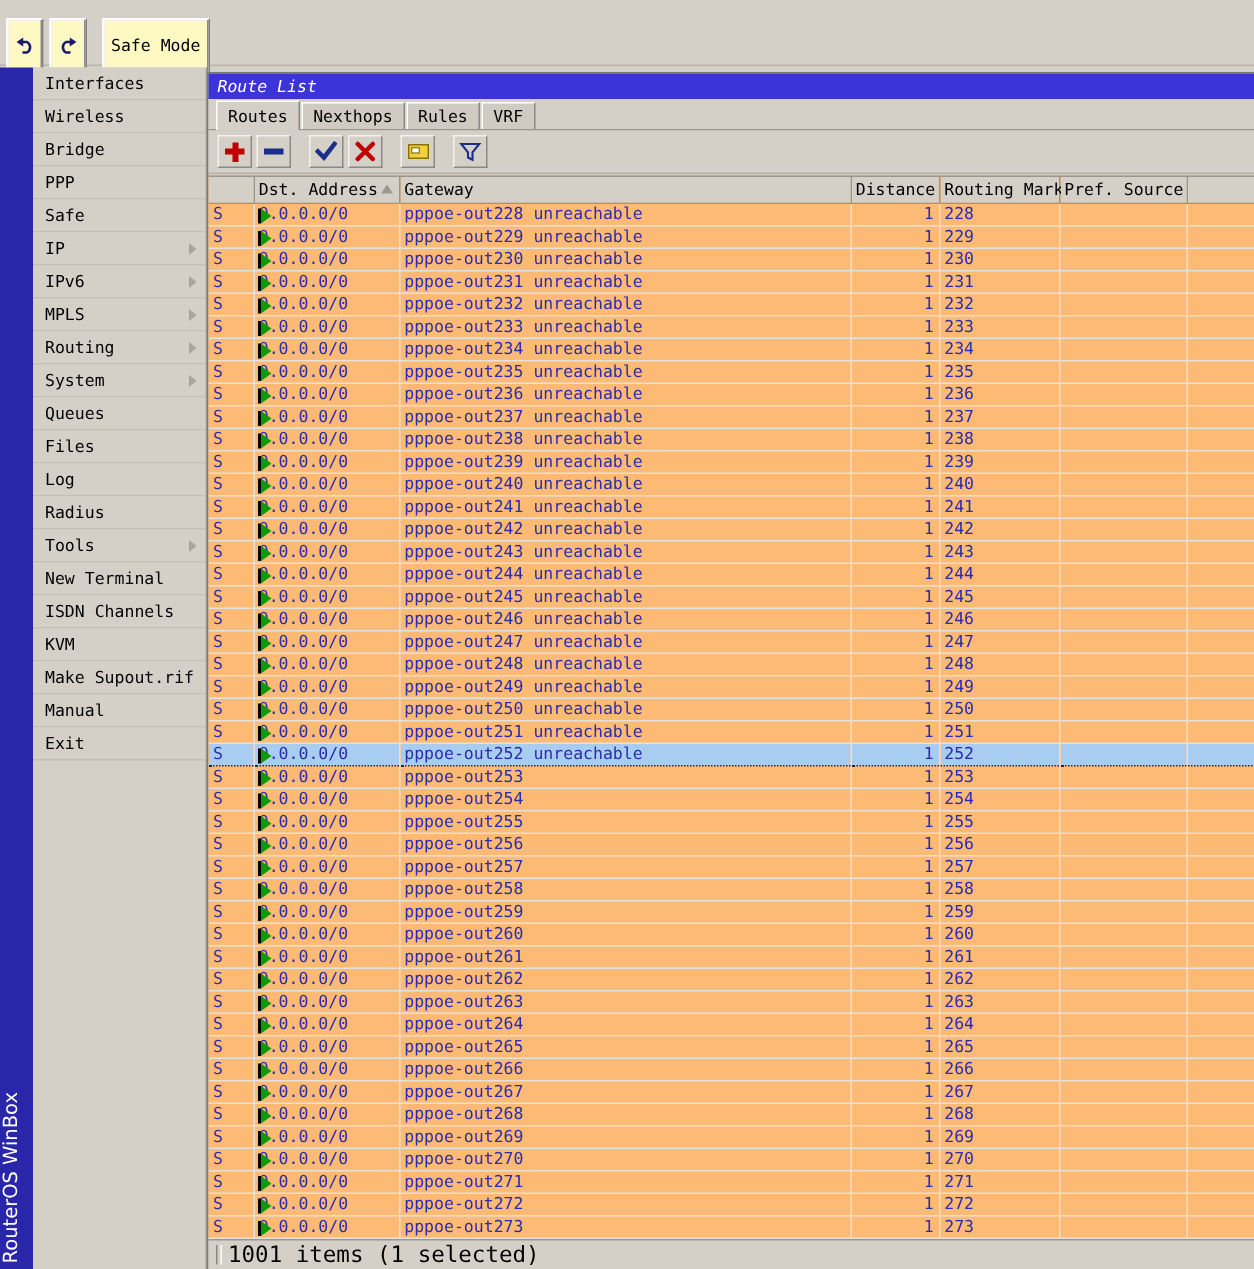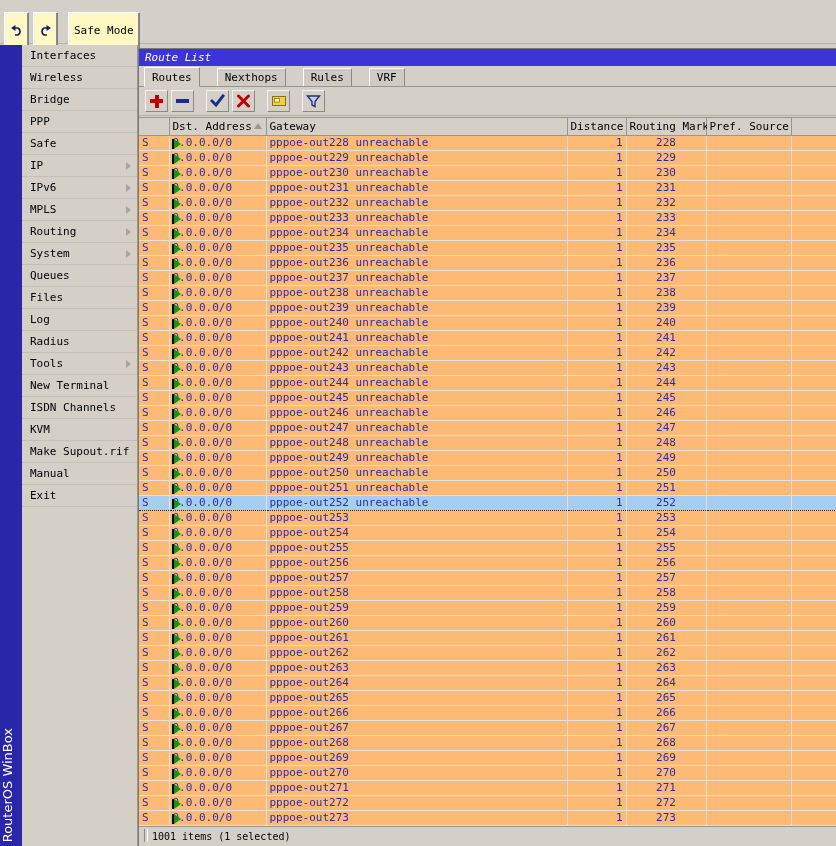--- a/index.html
+++ b/index.html
@@ -143,21 +143,21 @@
   .tab {
     height: 18px;
     line-height: 17px;
     padding: 0 7px;
     font-size: 11px;
     color: #000;
     background: #cfcbc3;
     border: 1px solid #ffffff;
     border-right-color: #8a8a84;
     border-bottom: none;
-    margin-right: 17px;
+    margin-right: 1px;
     cursor: default;
     white-space: nowrap;
   }
   .tab.active {
     background: #d4d0c8;
     height: 20px;
     line-height: 19px;
     border-bottom: 1px solid #d4d0c8;
     position: relative;
     top: 1px;
@@ -242,21 +242,21 @@
   }
   tr.row.selected td {
     background: #a8cdf0;
     border-bottom: 1px dotted #2a2a2a;
     border-top: 1px dotted #2a2a2a;
   }
   td.c-flag  { width: 30px; color:#2b2bb0; }
   td.c-dst   { width: 97px; position: relative; padding-left: 18px; }
   td.c-gw    { width: 301px; }
   td.c-dist  { width: 59px; text-align: right; }
-  td.c-rmark { width: 80px; text-align: center; }
+  td.c-rmark { width: 80px; }
   td.c-pref  { width: 85px; }
   td.c-last  { width: 46px; border-right: none; }
   th.h-flag  { width: 30px; }
   th.h-dst   { width: 97px; }
   th.h-gw    { width: 301px; }
   th.h-dist  { width: 59px; }
   th.h-rmark { width: 80px; }
   th.h-pref  { width: 85px; }
   th.h-last  { width: 46px; border-right: none; }
 
@@ -275,21 +275,21 @@
     background: #000000;
   }
 
   
   .statusbar {
     position: absolute;
     left: 0; bottom: 0;
     width: 698px; height: 20px;
     background: #d4d0c8;
     border-top: 1px solid #9a968e;
-    font-size: 10px;
+    font-size: 15px;
     line-height: 19px;
     padding-left: 5px;
     color: #000;
     white-space: nowrap;
   }
   .statusbar .grip {
     display: inline-block;
     width: 4px; height: 13px;
     border-left: 1px solid #8a8a84;
     border-right: 1px solid #ffffff;

